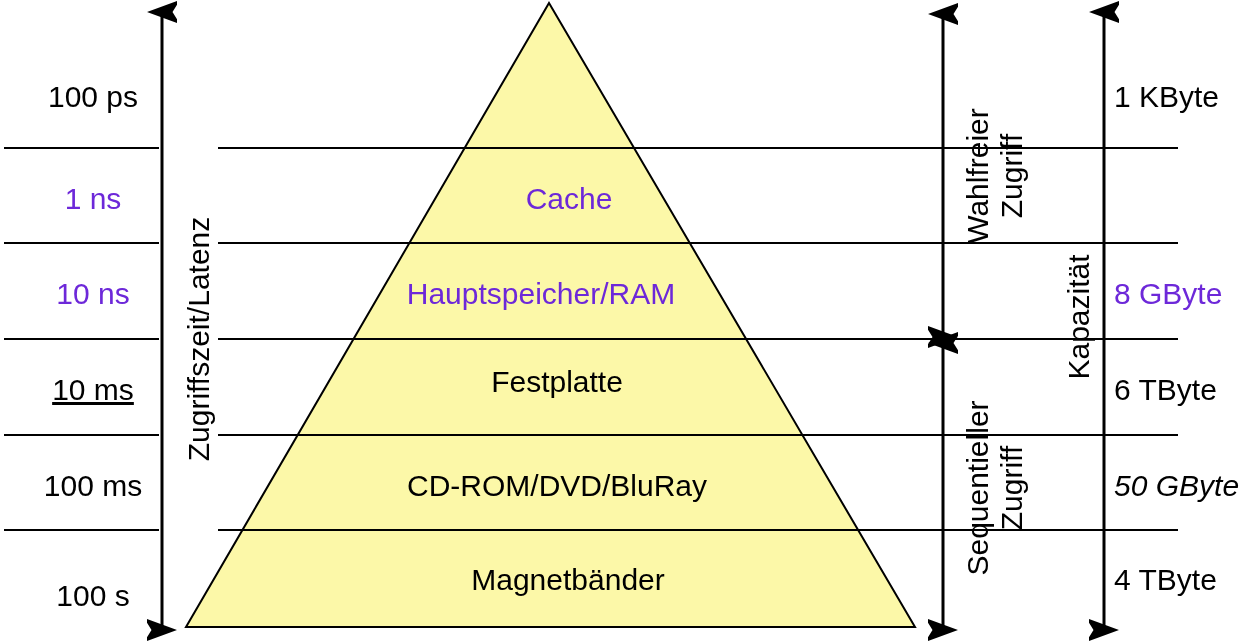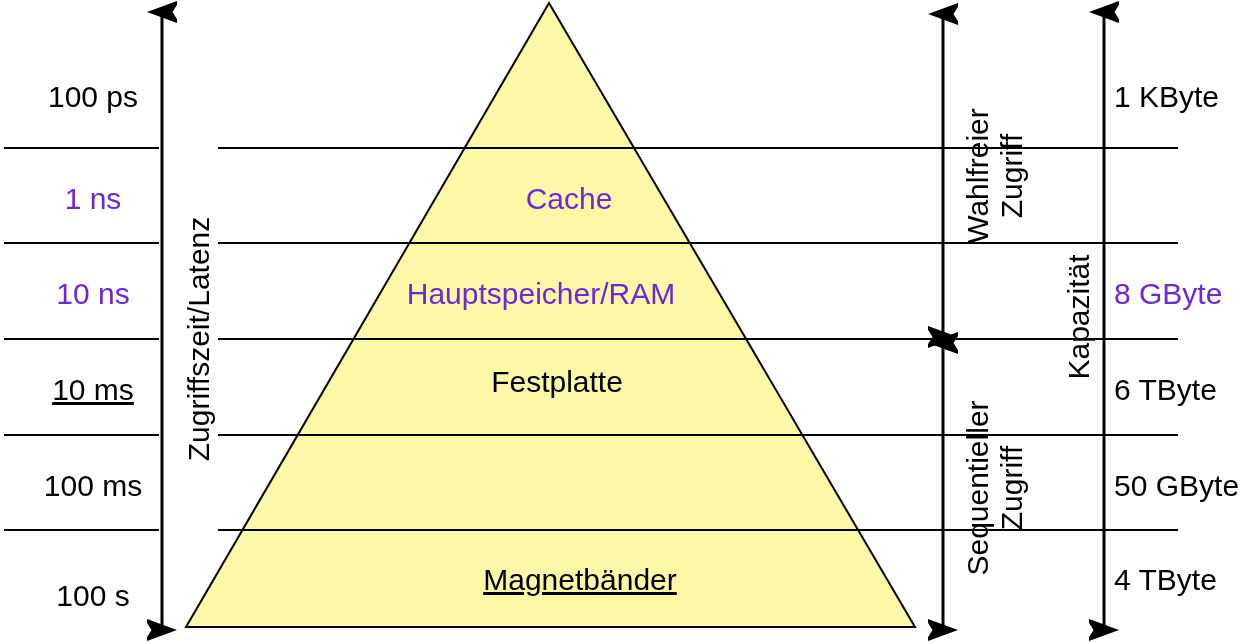--- a/index.html
+++ b/index.html
@@ -102,29 +102,30 @@
   <div class="txt center blue" style="left:93px; top:294px;text-align:center;">10 ns</div>
   <div class="txt center" style="left:93px; top:390px;text-decoration:underline;">10 ms</div>
   <div class="txt center" style="left:93px; top:486px;">100 ms</div>
   <div class="txt center" style="left:93px; top:580px;margin-top:16px;">100 s</div>
 
   <div class="rot ccw" style="left:199px; top:339px;">Zugriffszeit/Latenz</div>
 
   <div class="txt center blue" style="left:549px; top:199px;margin-left:20px;">Cache</div>
   <div class="txt center blue" style="left:541px; top:294px;">Hauptspeicher/RAM</div>
   <div class="txt center" style="left:557px; top:382px;">Festplatte</div>
-  <div class="txt center" style="left:580px; top:580px;text-decoration:underline;">Magnetbänder</div>
+  <div class="txt center" style="left:557px; top:486px;">CD-ROM/DVD/BluRay</div>
+  <div class="txt center" style="left:568px; top:580px;">Magnetbänder</div>
 
   <div class="rot ccw" style="left:978px; top:176px;">Wahlfreier</div>
   <div class="rot ccw" style="left:1012px; top:176px;">Zugriff</div>
 
   <div class="rot ccw" style="left:978px; top:488px;">Sequentieller</div>
   <div class="rot ccw" style="left:1012px; top:488px;">Zugriff</div>
 
   <div class="rot ccw" style="left:1079px; top:317px;">Kapazität</div>
 
   <div class="txt lefted" style="left:1114px; top:97px;">1 KByte</div>
   <div class="txt lefted blue" style="left:1114px; top:294px;">8 GByte</div>
   <div class="txt lefted" style="left:1114px; top:390px;">6 TByte</div>
-  <div class="txt lefted" style="left:1114px; top:486px;">50 GByte</div>
+  <div class="txt lefted" style="left:1114px; top:486px;font-style:italic;">50 GByte</div>
   <div class="txt lefted" style="left:1114px; top:580px;">4 TByte</div>
 
 </div>
 
 </body></html>

